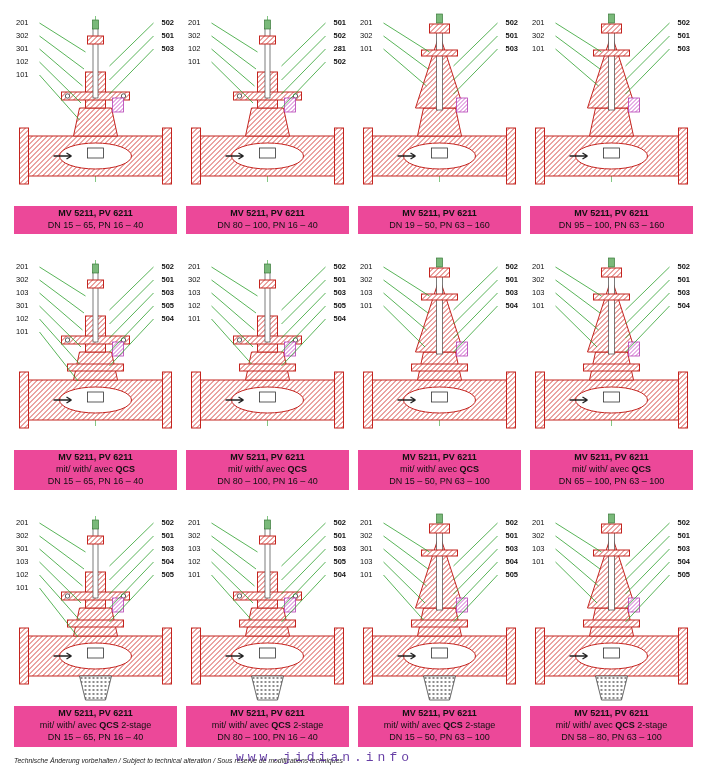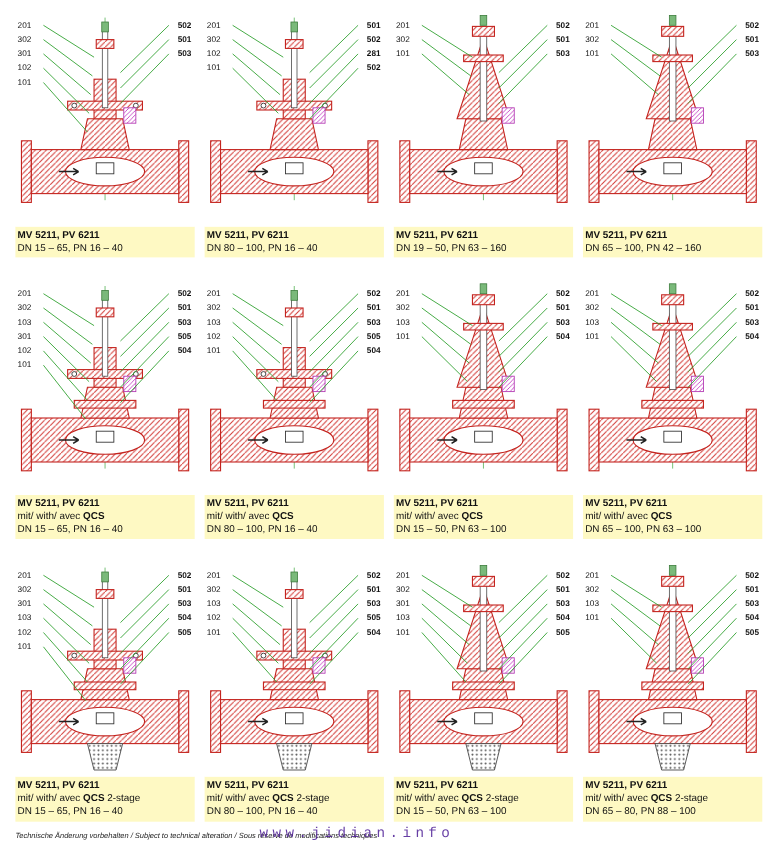--- a/index.html
+++ b/index.html
@@ -14,21 +14,21 @@
     padding:8px 12px 0 14px;
   }
   .cell{display:flex;flex-direction:column;}
   .drawing{position:relative;height:198px;background:#fff;}
   .valve-svg{position:absolute;inset:0;width:100%;height:100%;}
   .callouts{position:absolute;top:8px;z-index:2;}
   .callouts.left{left:2px;}
   .callouts.right{right:3px;font-weight:bold;}
   .callout{display:block;font-size:7.5px;line-height:13px;color:#111;white-space:nowrap;}
   .caption{
-    background:#fef9c3;
+    background:#ec4899;text-align:center;
     font-size:9px;line-height:1.3;padding:2px 2px 3px;color:#111;
   }
   .cap-title{font-weight:bold;}
   .sub-bold{font-weight:bold;}
   .footer{
     margin:10px 0 0 14px;font-size:6.8px;font-style:italic;color:#222;
     position:relative;height:16px;
   }
   .watermark{
     position:absolute;left:222px;top:-7px;
@@ -224,21 +224,21 @@
         </div>
       <div class="callouts right">
           <span class="callout">502</span>
           <span class="callout">501</span>
           <span class="callout">503</span>
         </div>
     </div>
     <div class="caption">
       <div class="cap-title">MV 5211, PV 6211</div>
 
-      <div class="cap-size">DN 65 – 100, PN 42 – 160</div>
+      <div class="cap-size">DN 95 – 100, PN 63 – 160</div>
     </div>
   </div>
     <div class="cell">
     <div class="drawing">
       <svg class="valve-svg" viewBox="0 0 160 198" preserveAspectRatio="xMidYMin meet">
           <line x1="80" y1="8" x2="80" y2="174" stroke="#2fa12f" stroke-width="0.6" stroke-dasharray="6 2"></line>
           <rect x="4" y="120" width="9" height="56" fill="url(#hatchRed)" stroke="#c4241f" stroke-width="1"></rect>
           <rect x="147" y="120" width="9" height="56" fill="url(#hatchRed)" stroke="#c4241f" stroke-width="1"></rect>
           <rect x="13" y="128" width="134" height="40" fill="url(#hatchRed)" stroke="#c4241f" stroke-width="1"></rect>
           <ellipse cx="80" cy="148" rx="36" ry="13" fill="#fff" stroke="#c4241f" stroke-width="1"></ellipse>
@@ -630,21 +630,21 @@
           <span class="callout">502</span>
           <span class="callout">501</span>
           <span class="callout">503</span>
           <span class="callout">504</span>
           <span class="callout">505</span>
         </div>
     </div>
     <div class="caption">
       <div class="cap-title">MV 5211, PV 6211</div>
       <div class="cap-sub"><span class="sub-prefix">mit/ with/ avec </span><span class="sub-bold">QCS</span><span class="sub-suffix"> 2-stage</span></div>
-      <div class="cap-size">DN 65 – 80, PN 88 – 100</div>
+      <div class="cap-size">DN 58 – 80, PN 63 – 100</div>
     </div>
   </div>
   </div>
 
 <div class="footer">
   <span>Technische Änderung vorbehalten / Subject to technical alteration / Sous réserve de modifications techniques</span>
   <span class="watermark">www.jidian.info</span>
 </div>
 
 </body></html>

